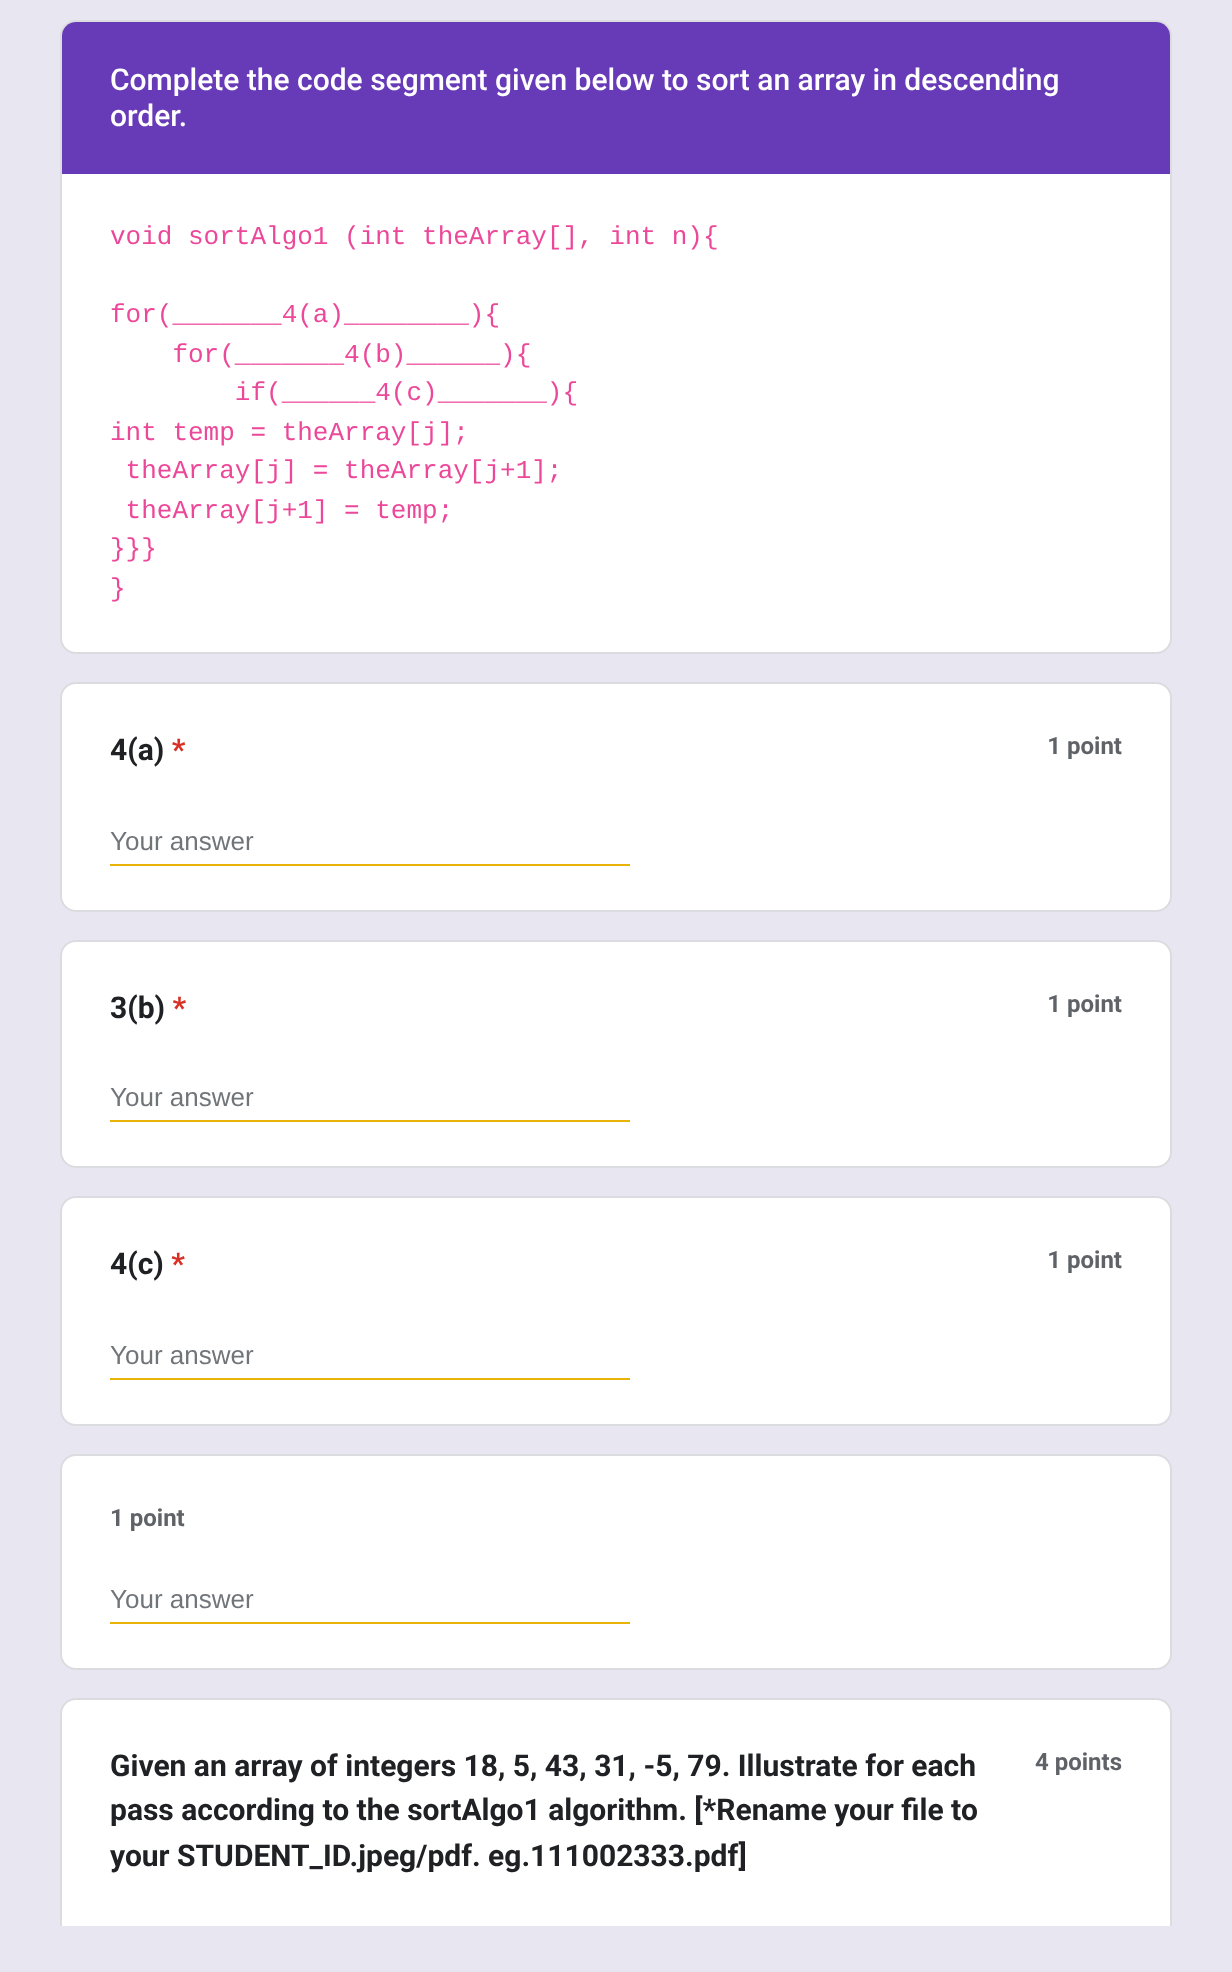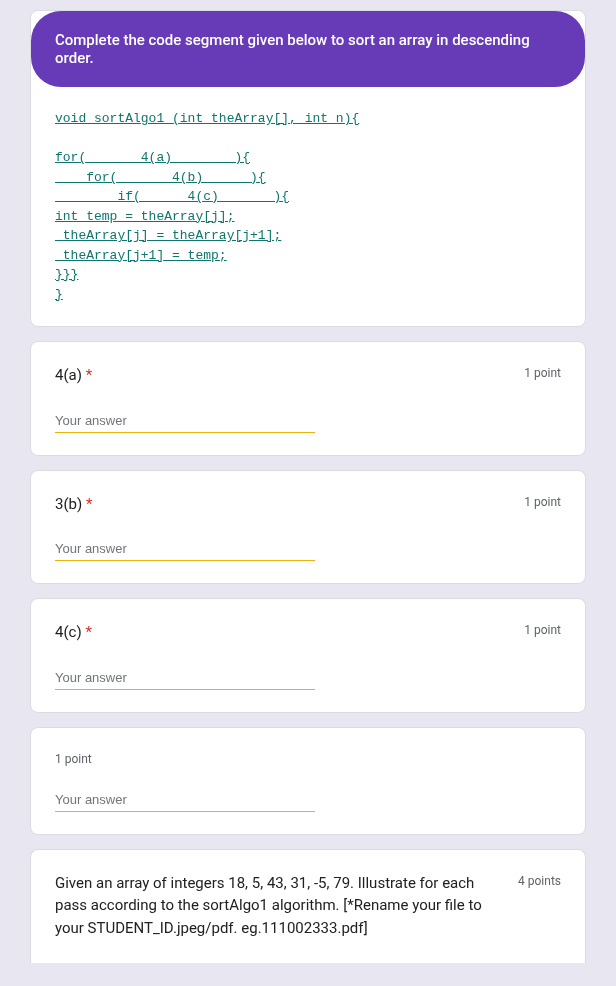--- a/index.html
+++ b/index.html
@@ -17,43 +17,42 @@
     margin-bottom: 14px;
     border: 1px solid #dadce0;
     overflow: hidden;
   }
   .header-band {
     background: #673ab7;
     color: #fff;
     padding: 20px 24px;
     font-size: 15px;
     font-weight: 500;
-    border-radius: 30px;
   }
   .card-body {
     padding: 22px 24px;
   }
   .figure-label {
     font-size: 15px;
     color: #202124;
     margin-bottom: 20px;
   }
   pre.code {
     font-family: "Courier New", monospace;
     font-size: 13px;
     line-height: 1.5;
     white-space: pre;
-    color: #0f766e;
-    text-decoration: underline;
+    color: #ec4899;
   }
   .q-row {
     display: flex;
     justify-content: space-between;
     align-items: flex-start;
     margin-bottom: 22px;
+    font-weight: bold;
   }
   .q-title {
     font-size: 15px;
     color: #202124;
     line-height: 1.5;
     padding-right: 12px;
   }
   .req { color: #d93025; }
   .points {
     font-size: 12px;

